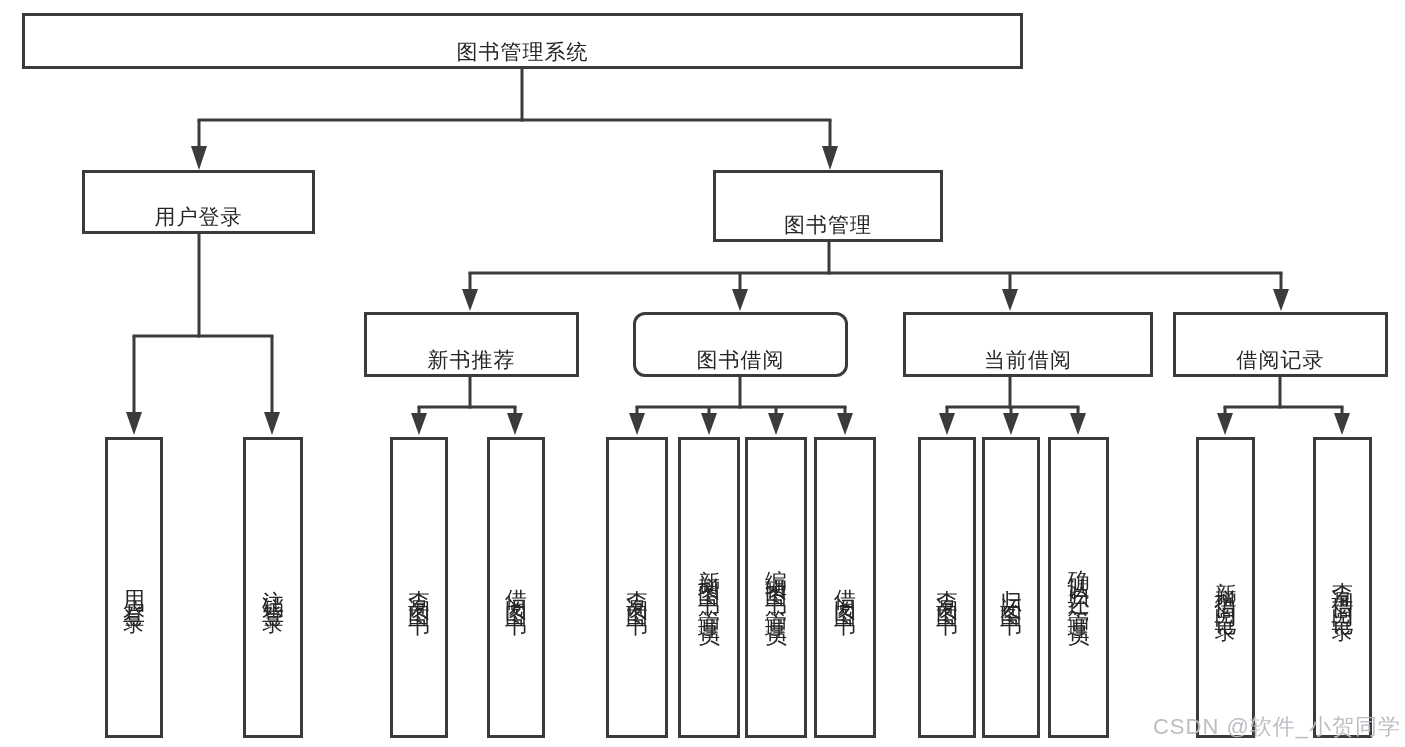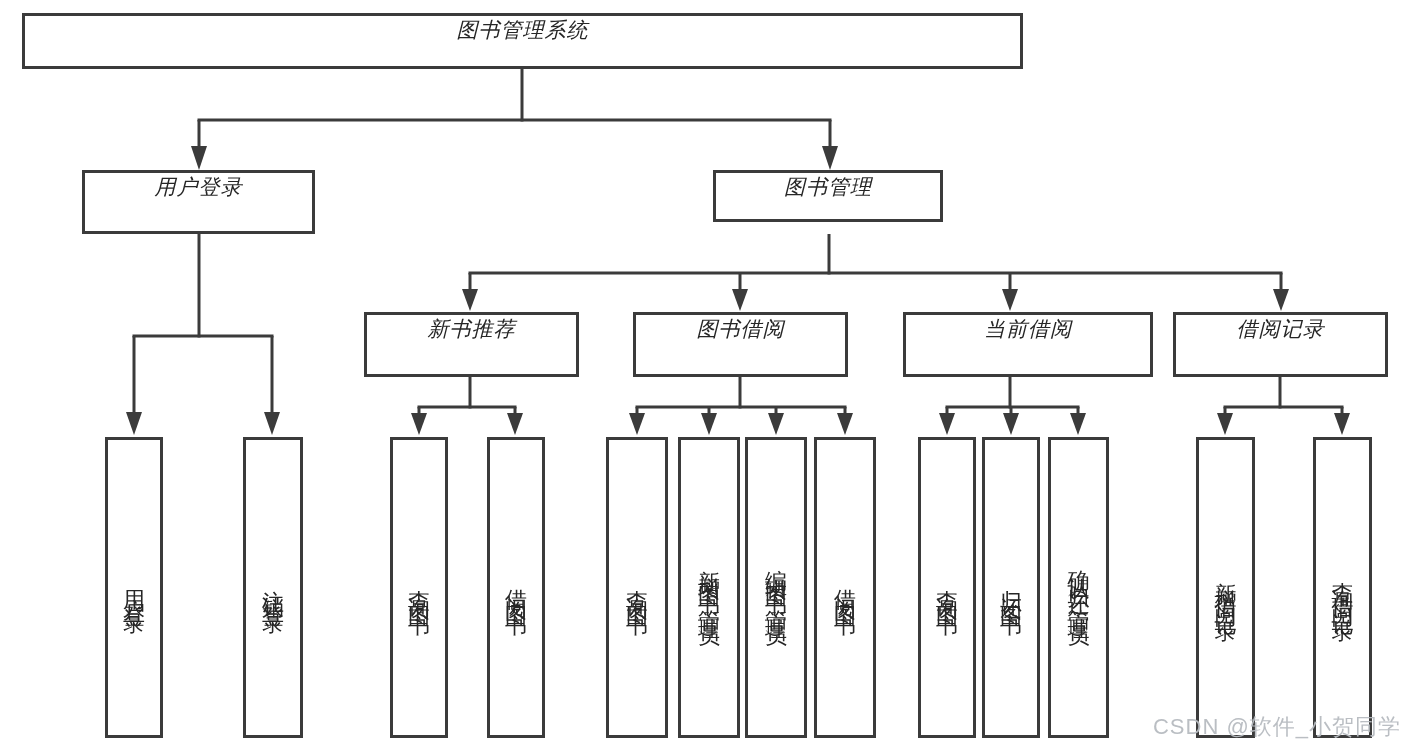--- a/index.html
+++ b/index.html
@@ -24,25 +24,24 @@
   .node {
     position: absolute;
     box-sizing: border-box;
     border: 3px solid #3b3b3b;
     background: #ffffff;
     color: #262626;
     z-index: 2;
   }
   .hbox {
     display: flex;
-    align-items: flex-start;
+    align-items: flex-end;
     justify-content: center;
     font-size: 21px;
     letter-spacing: 1px;
-    font-style: italic;
   }
   .vbox { }
   .vbox .vtext {
     position: absolute;
     top: 50%; left: 50%;
     transform: translate(-50%, -50%);
     writing-mode: vertical-rl;
     text-orientation: mixed;
     font-size: 22px;
     letter-spacing: 8px;
@@ -148,28 +147,28 @@
     </g>
   </svg>
 
   <div class="node hbox" style="left:22px; top:13px; width:1001px; height:56px;">
     <span>图书管理系统</span>
   </div>
 
   <div class="node hbox" style="left:82px; top:170px; width:233px; height:64px;">
     <span>用户登录</span>
   </div>
-  <div class="node hbox" style="left:713px; top:170px; width:230px; height:52px;">
+  <div class="node hbox" style="left:713px; top:170px; width:230px; height:72px;">
     <span>图书管理</span>
   </div>
 
   <div class="node hbox" style="left:364px; top:312px; width:215px; height:65px;">
     <span>新书推荐</span>
   </div>
-  <div class="node hbox" style="left:633px; top:312px; width:215px; height:65px;">
+  <div class="node hbox" style="left:633px; top:312px; width:215px; height:65px;border-radius:12px;">
     <span>图书借阅</span>
   </div>
   <div class="node hbox" style="left:903px; top:312px; width:250px; height:65px;">
     <span>当前借阅</span>
   </div>
   <div class="node hbox" style="left:1173px; top:312px; width:215px; height:65px;">
     <span>借阅记录</span>
   </div>
 
   <div class="node vbox" style="left:105px; top:437px; width:58px; height:301px;">

